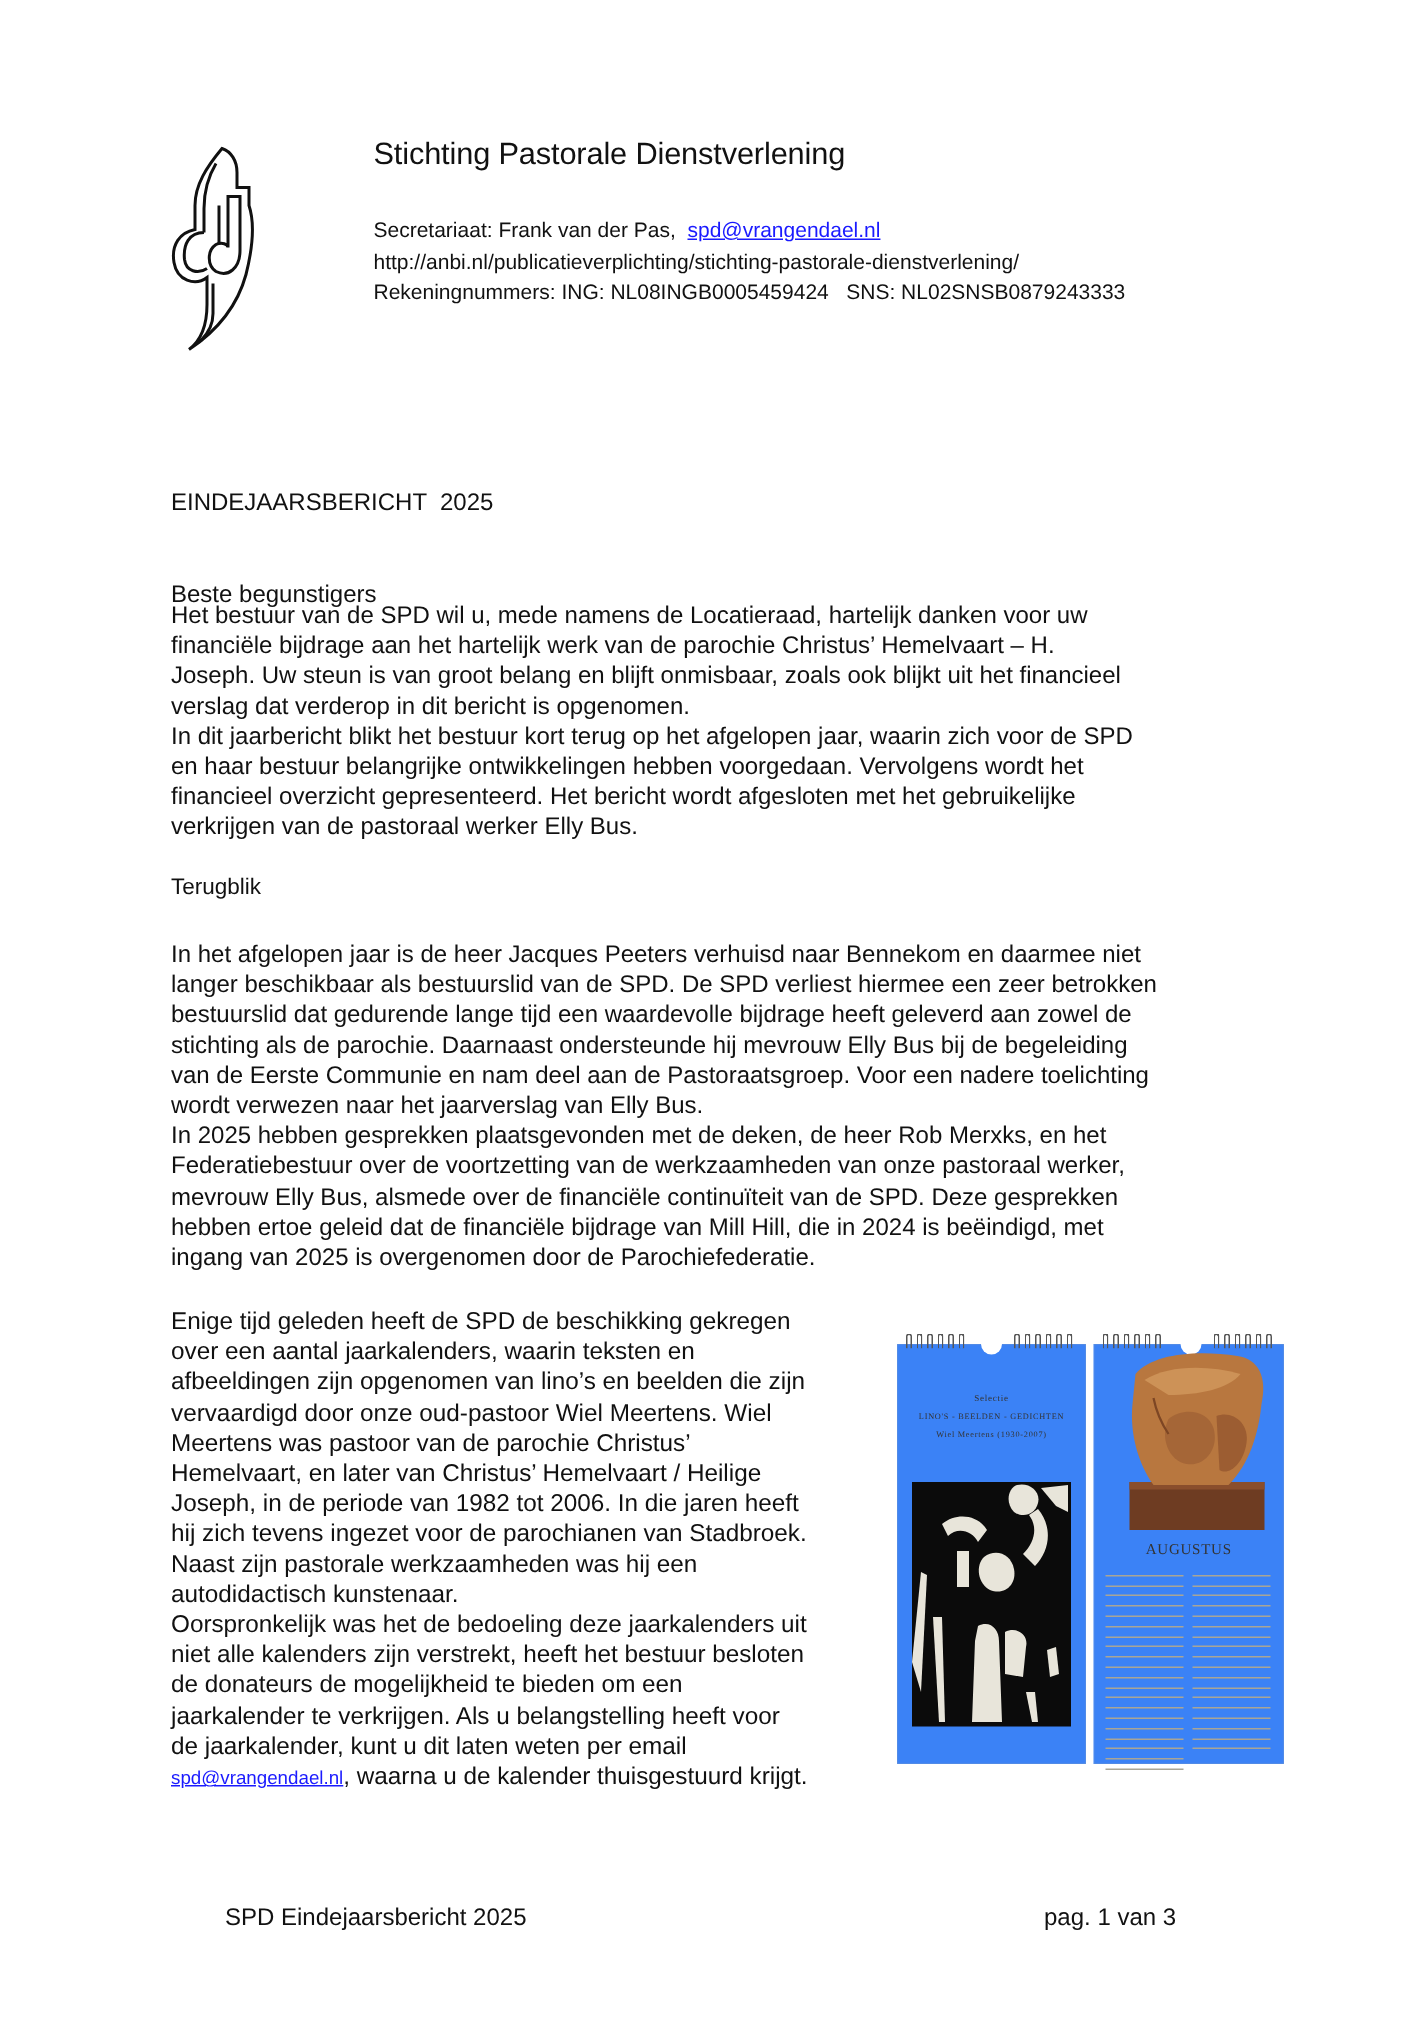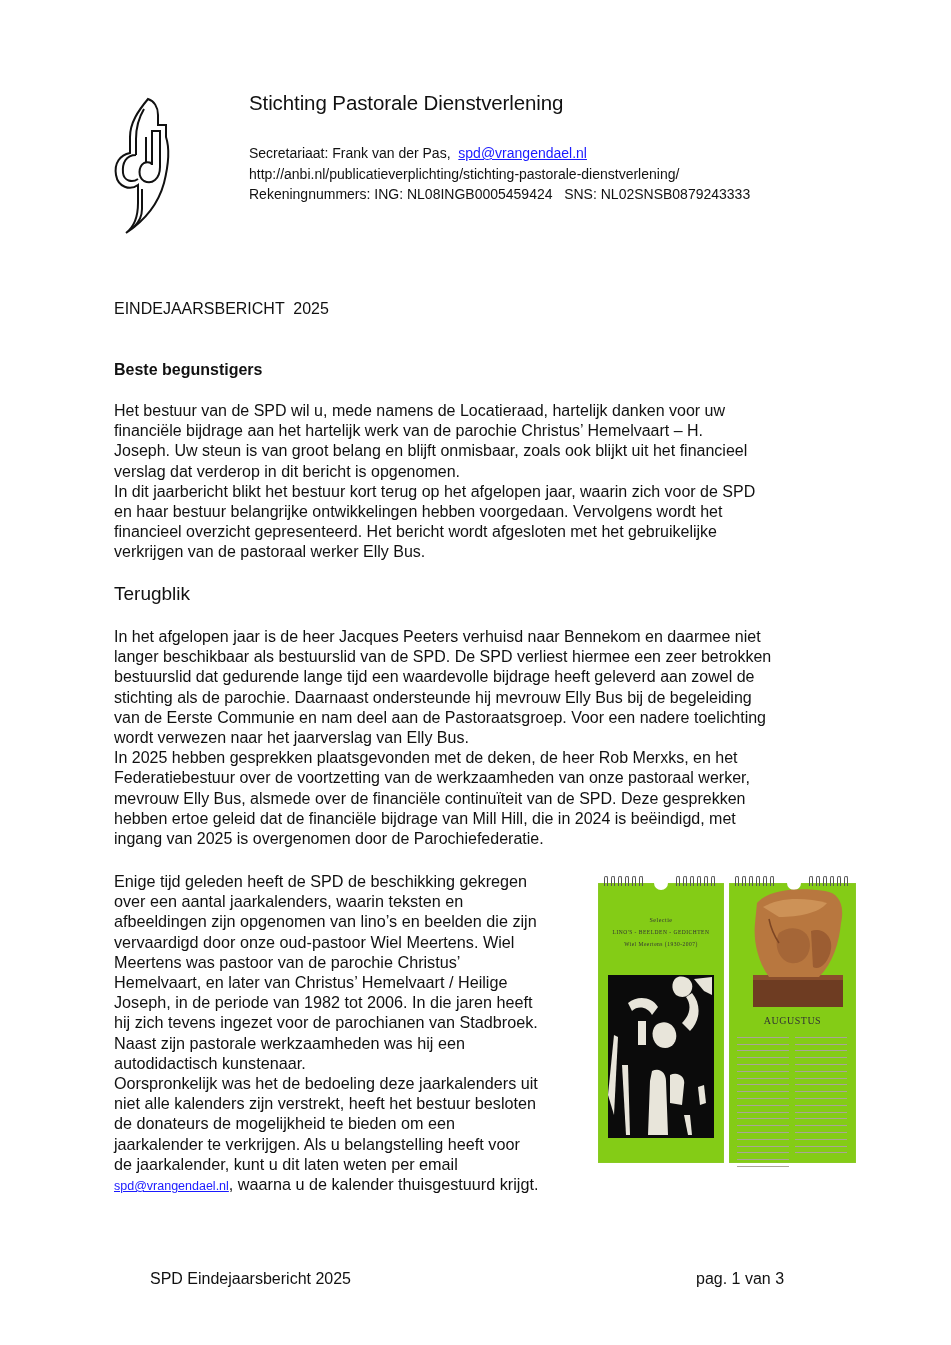--- a/index.html
+++ b/index.html
@@ -5,34 +5,34 @@
   html, body { margin: 0; padding: 0; background: #ffffff; }
   body {
     width: 951px; height: 1345px; position: relative; overflow: hidden;
     font-family: "Liberation Sans", sans-serif; color: #111111;
   }
   .abs { position: absolute; }
   .logo { left: 108px; top: 93px; width: 70px; height: 142px; }
   .org-title { left: 249px; top: 91px; font-size: 20.5px; letter-spacing: -0.1px; white-space: nowrap; }
   .contact { left: 249px; top: 143px; font-size: 14px; line-height: 20.5px; white-space: nowrap; }
   .contact a { color: #1a1aff; text-decoration: underline; }
-  .docline { font-size: 16px; white-space: nowrap; }
+  .docline { font-size: 16px; white-space: nowrap; margin-top: 27px; }
   .doc-heading { left: 114px; top: 300px; }
-  .greeting { left: 114px; top: 361px; font-weight: bold; }
+  .greeting { left: 114px; top: 361px; }
   .para { left: 114px; width: 740px; font-size: 16px; line-height: 20.2px; }
   .para .ln { display: block; white-space: nowrap; }
   .p1 { top: 401px; }
-  .section-heading { left: 114px; top: 583px; font-size: 19px; }
+  .section-heading { left: 114px; top: 583px; font-size: 15px; }
   .p2 { top: 627px; }
   .p3 { top: 871px; width: 480px; font-size: 16.2px; }
   .p3 a { color: #1a1aff; text-decoration: underline; font-size: 12.5px; }
   .footer-left { left: 114px; top: 1270px; font-size: 16px; margin-left: 36px; }
   .footer-right { left: 696px; top: 1270px; font-size: 16px; }
   .photo { left: 597px; top: 878px; width: 262px; height: 290px; }
-  .cal { position: absolute; top: 5px; height: 280px; background: #84cc16; box-shadow: 0 0 1px #b9b4a4 inset; }
+  .cal { position: absolute; top: 18px; height: 280px; background: #3b82f6; box-shadow: 0 0 1px #b9b4a4 inset; }
   .cal-left { left: 1px; width: 126px; }
   .cal-right { left: 132px; width: 127px; }
   .spiral { position: absolute; top: -7px; height: 10px; display: flex; gap: 3px; }
   .spiral i { width: 4px; height: 10px; border: 1px solid #555; border-bottom: none; border-radius: 3px 3px 0 0; display: block; box-sizing: border-box; }
   .notch { position: absolute; top: -1px; width: 14px; height: 8px; background: #fff; border-radius: 0 0 8px 8px; }
   .cal-text { position: absolute; left: 0; width: 100%; text-align: center; font-family: "Liberation Serif", serif; color: #333; letter-spacing: 0.5px; }
   .lino { position: absolute; left: 10px; top: 92px; width: 106px; height: 163px; background: #0b0b0b; overflow: hidden; }
   .sculpt { position: absolute; left: 20px; top: 0px; width: 100px; height: 128px; }
   .month { position: absolute; top: 132px; width: 100%; text-align: center; font-family: "Liberation Serif", serif; font-size: 10px; color: #333; letter-spacing: 0.5px; }
   .grid { position: absolute; left: 8px; top: 148px; width: 112px; height: 130px; }

